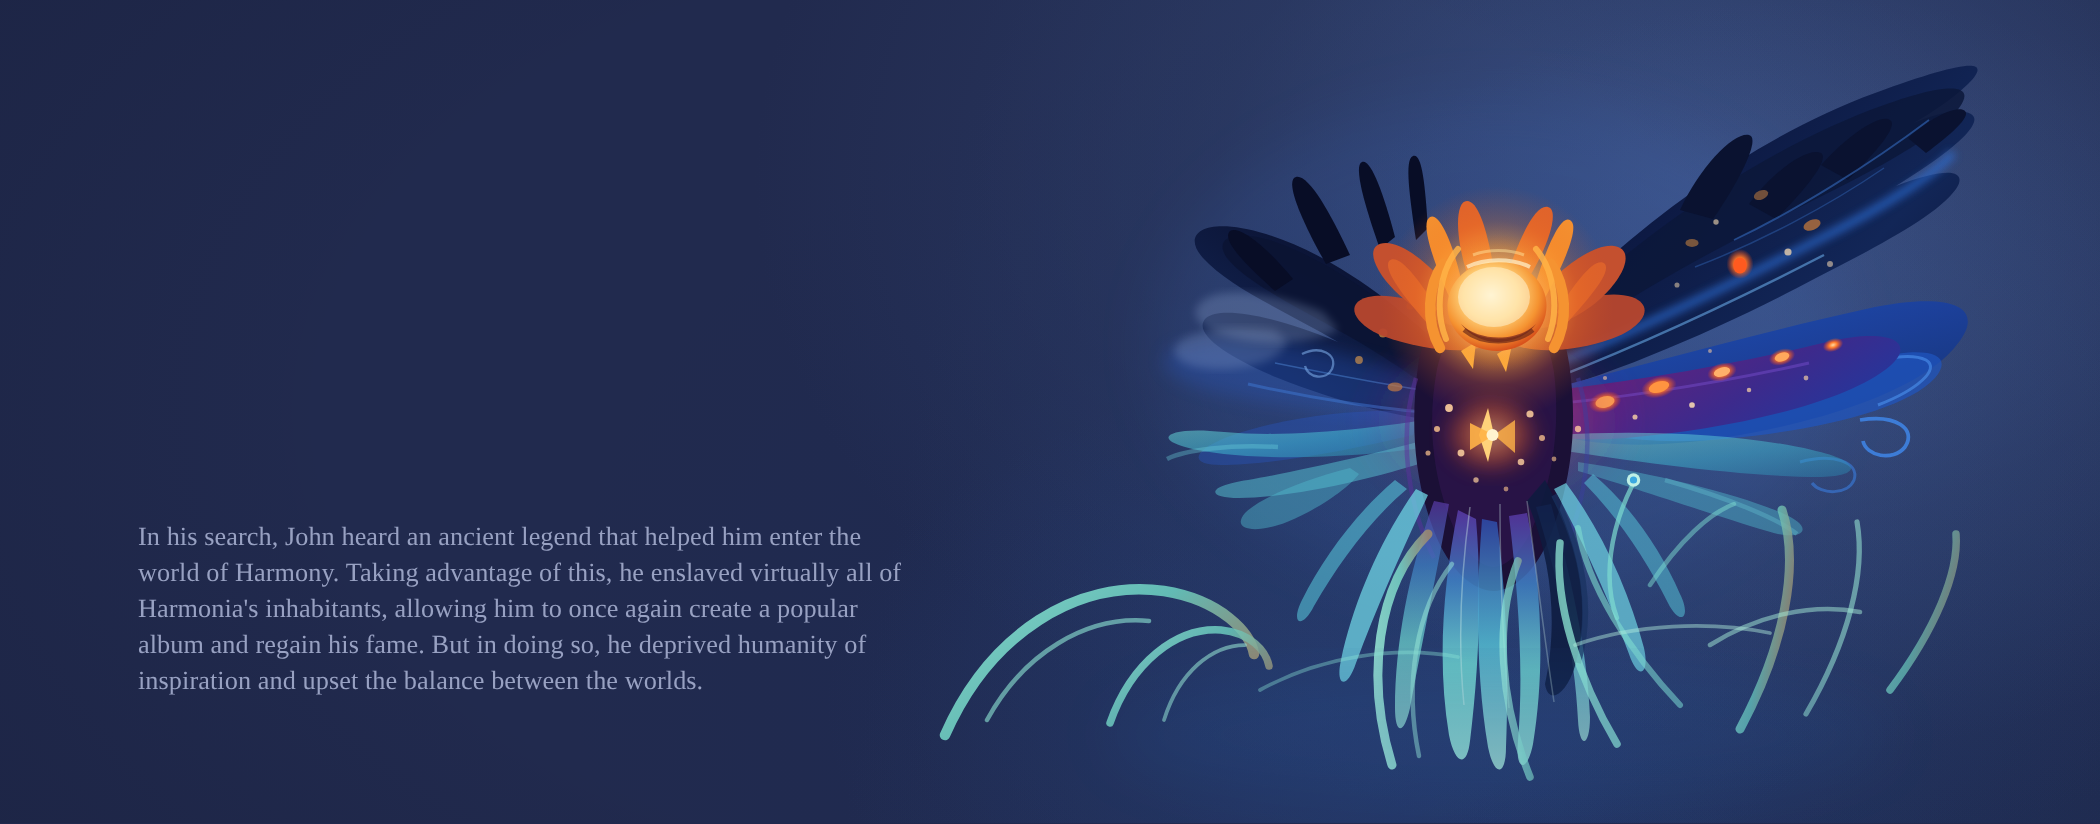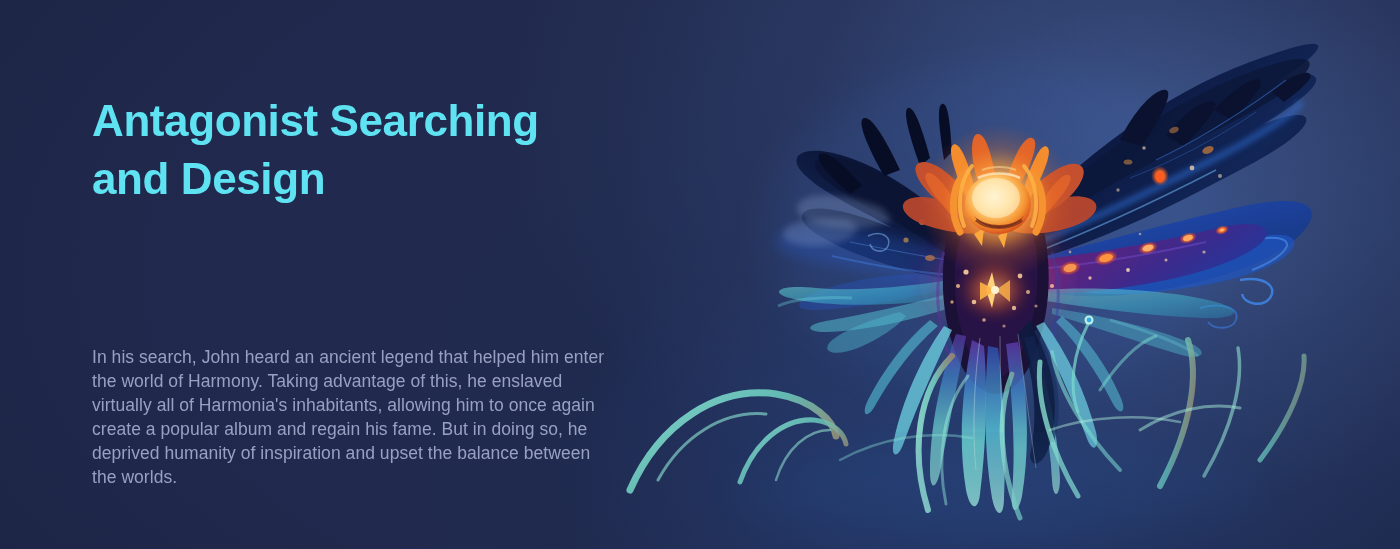--- a/index.html
+++ b/index.html
@@ -55,21 +55,21 @@
   .para {
     position:absolute;
     left:0;
     width:522px;
     font-size:17.5px;
     line-height:24px;
     color:#98a1c2;
     letter-spacing:0.05px;
   }
   .para-1 { top:230px; }
-  .para-2 { top:345px; }
+  .para-2 { top:345px;font-family:Liberation Serif, serif; }
 
   
   .art {
     position:absolute;
     left:600px; top:-10px;
     width:800px; height:560px;
     z-index:3;
   }
   .art svg { display:block; width:100%; height:100%; }
 </style>
@@ -415,17 +415,16 @@
         <circle cx="489" cy="330" r="2.4" fill="#3aa8e0" stroke="none"></circle>
       </g>
 
       <ellipse cx="400" cy="500" rx="260" ry="48" fill="#2a5a9c" opacity="0.14" filter="url(#soft20)"></ellipse>
     </svg>
   </div>
 
   <div class="bg-vignette"></div>
 
   <div class="content">
-    <h1 class="headline">Antagonist Searching and Design</h1>
     <p class="para para-2">In his search, John heard an ancient legend that helped him enter the world of Harmony. Taking advantage of this, he enslaved virtually all of Harmonia's inhabitants, allowing him to once again create a popular album and regain his fame. But in doing so, he deprived humanity of inspiration and upset the balance between the worlds.</p>
   </div>
 
 </div>
 
 </body></html>

